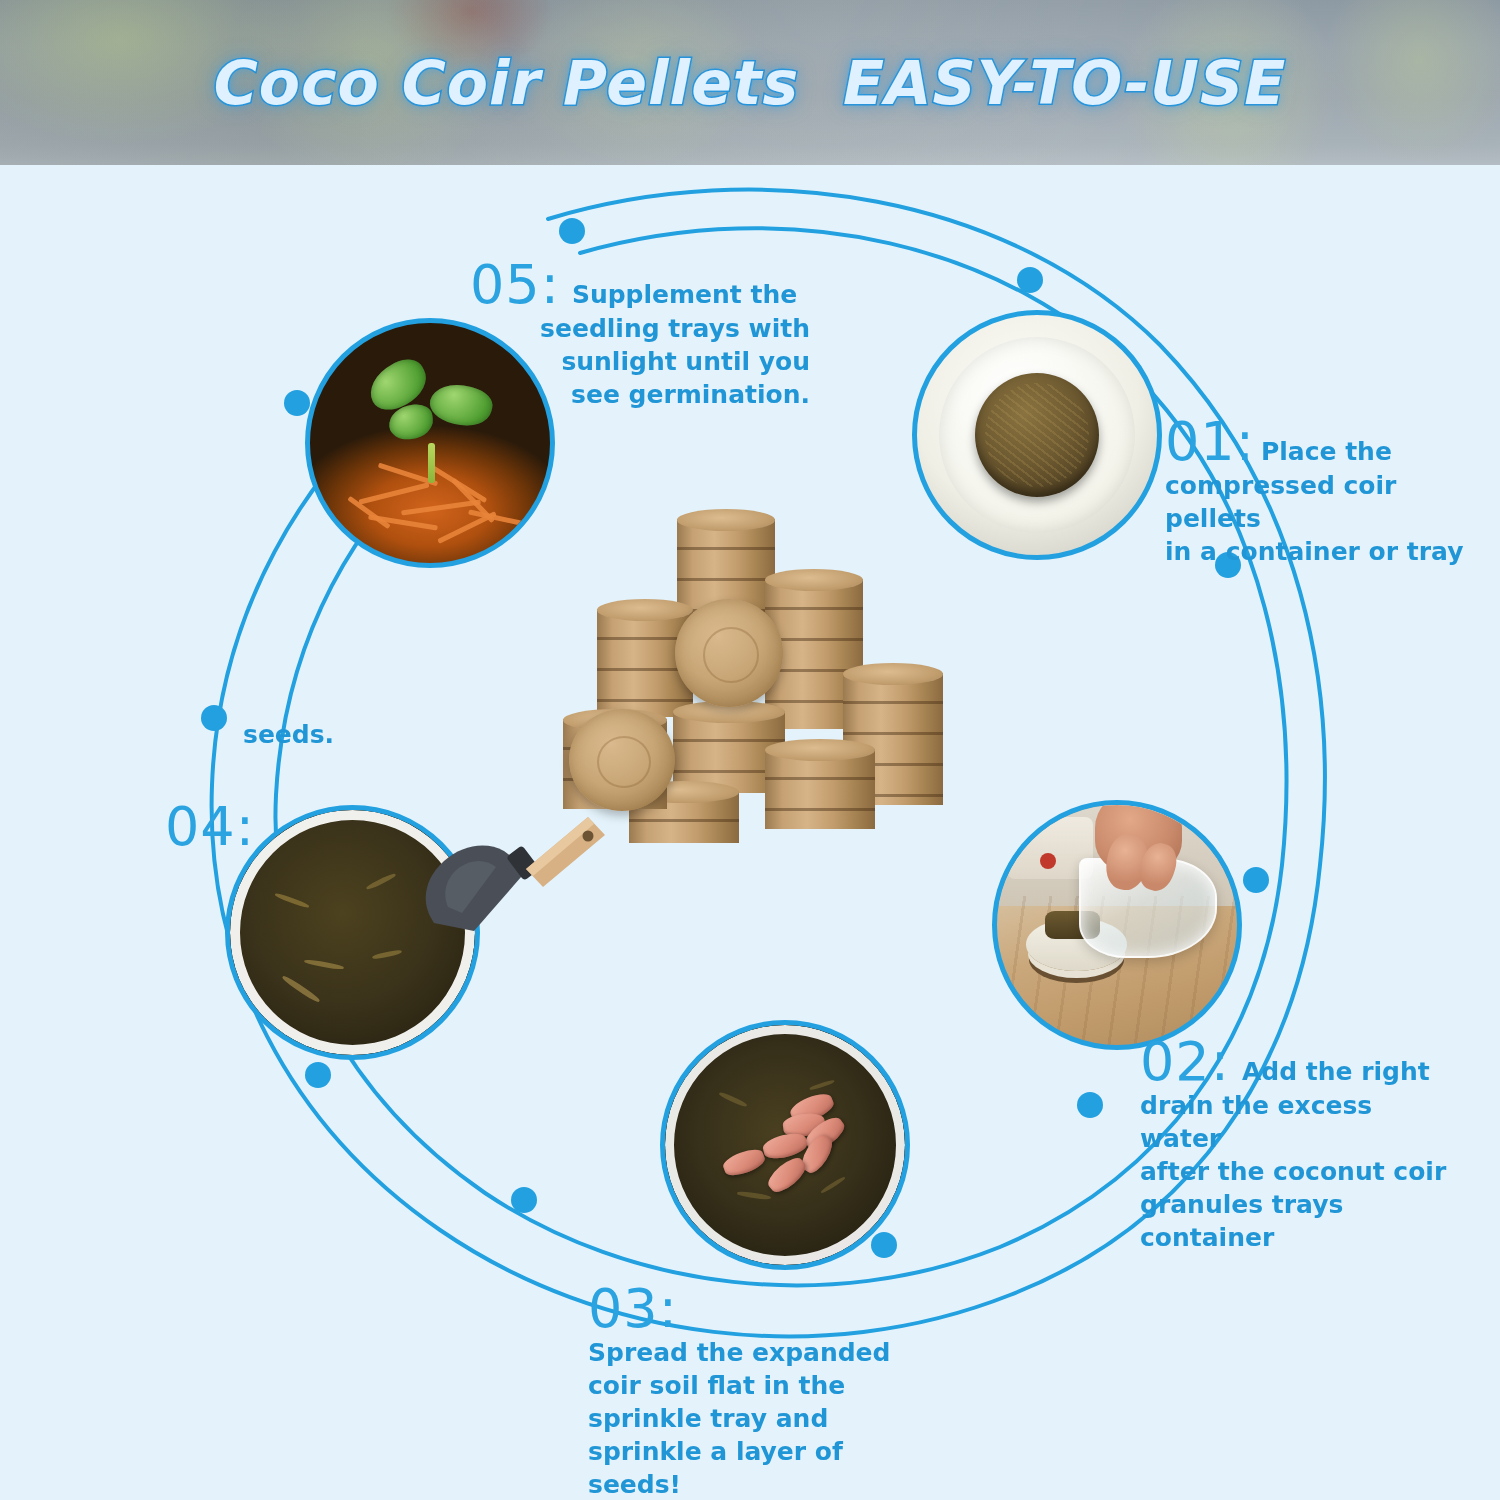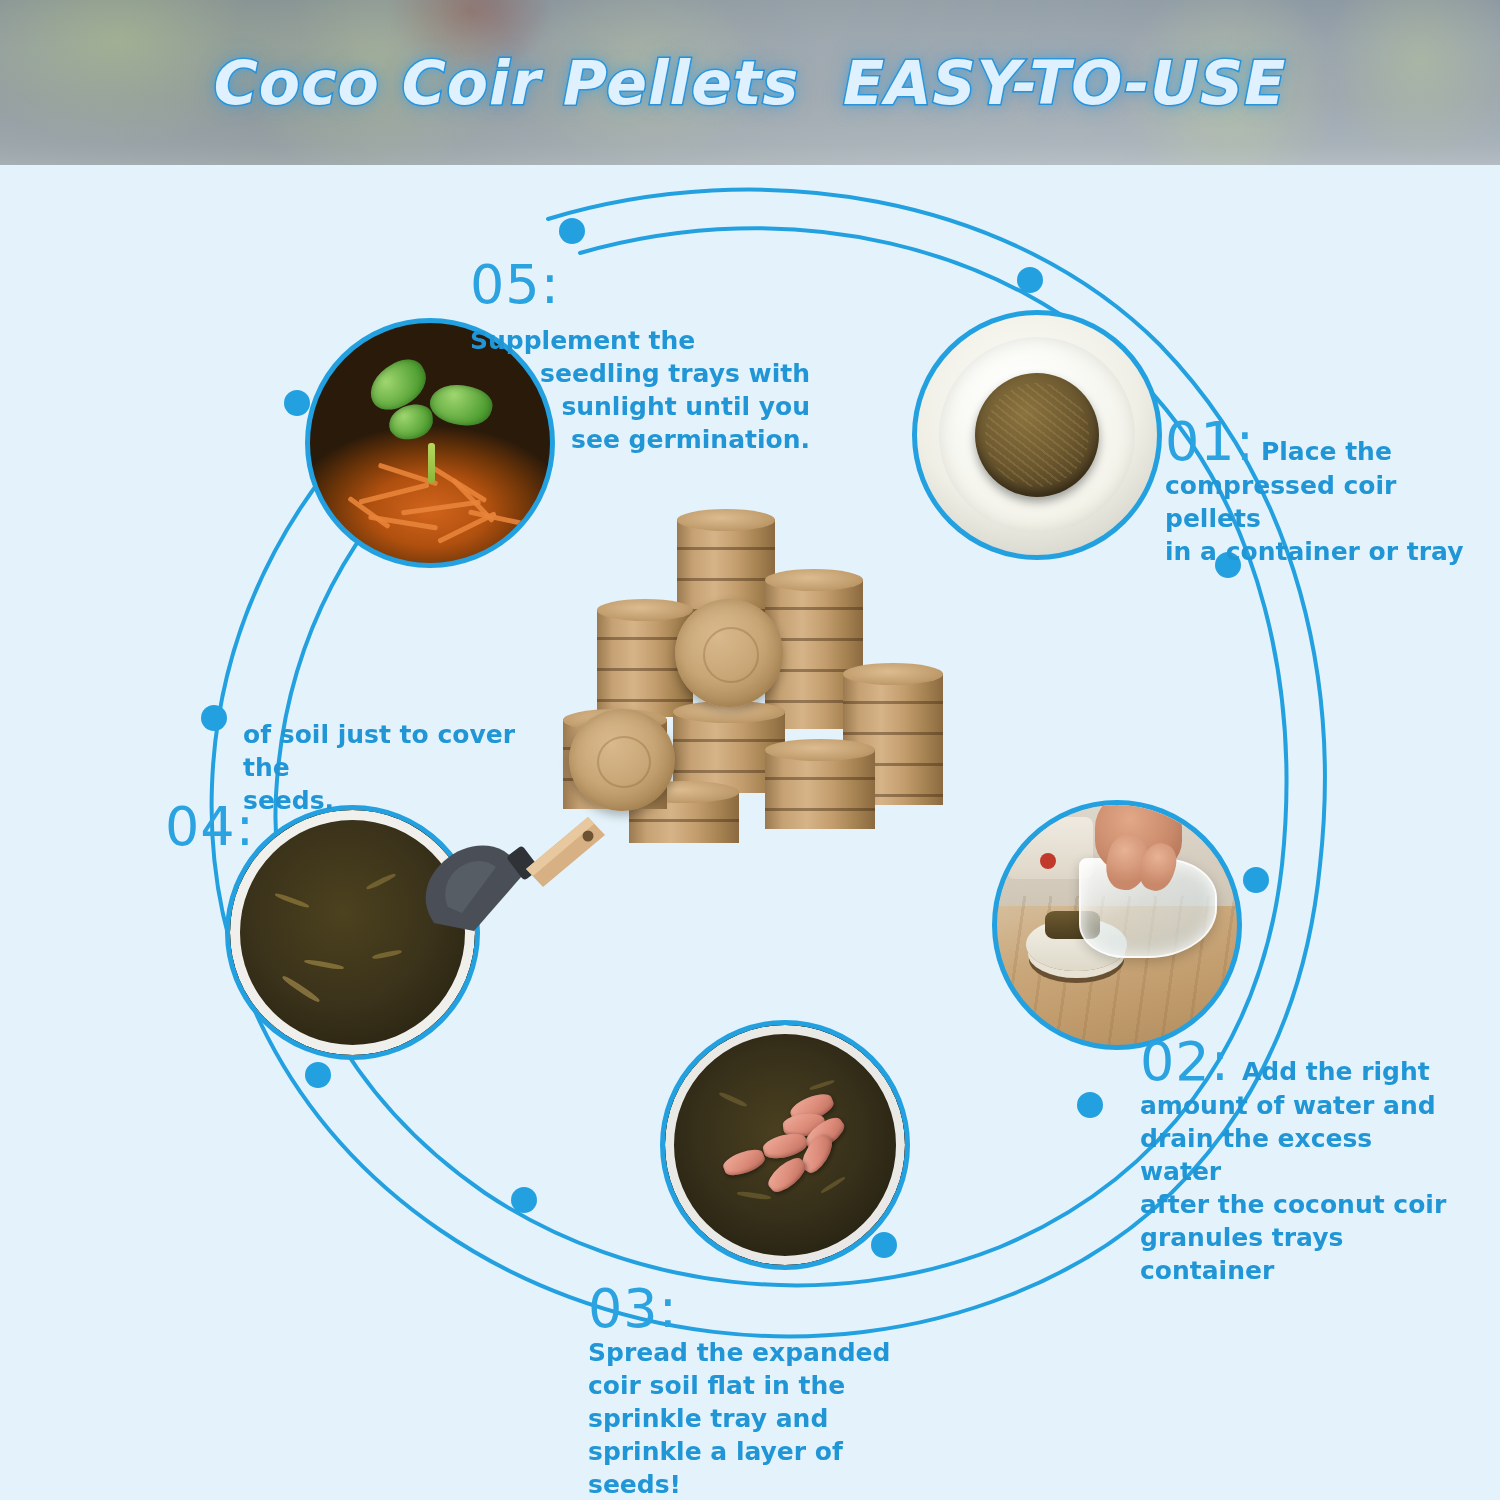--- a/index.html
+++ b/index.html
@@ -180,21 +180,21 @@
   .step-num{
     font-size:54px;font-weight:400;letter-spacing:1px;line-height:1;
     color:#2aa3e0;font-family:"DejaVu Sans", sans-serif;
   }
   .step-body{
     font-size:25px;line-height:1.32;font-weight:700;color:#2196d6;
     font-family:"DejaVu Sans", sans-serif;
   }
 
   #txt05{left:470px;top:258px;width:340px;text-align:right;}
-  #txt05 .headline{display:flex;align-items:baseline;justify-content:flex-start;gap:12px;flex-direction:column;}
+  #txt05 .headline{display:flex;align-items:baseline;justify-content:flex-start;gap:12px;}
   #txt01{left:1165px;top:415px;width:300px;text-align:left;}
   #txt01 .headline{display:flex;align-items:baseline;gap:6px;}
   #txt02{left:1140px;top:1035px;width:320px;text-align:left;}
   #txt02 .headline{display:flex;align-items:baseline;gap:12px;}
   #txt03{left:588px;top:1282px;width:320px;text-align:left;}
   #txt04{left:165px;top:718px;width:400px;}
   #num04{position:absolute;left:165px;top:800px;}
 </style>
 </head>
 <body>
@@ -377,33 +377,31 @@
   </div>
   <div class="step-body">compressed coir pellets</div>
   <div class="step-body">in a container or tray</div>
 </div>
 
 <div class="step-text" id="txt02">
   <div class="headline">
     <span class="step-num">02:</span>
     <span class="step-body">Add the right</span>
   </div>
-  <div class="step-body">amount of water and</div>
   <div class="step-body">drain the excess water</div>
   <div class="step-body">after the coconut coir</div>
   <div class="step-body">granules trays</div>
   <div class="step-body">container</div>
 </div>
 
 <div class="step-text" id="txt03">
   <div class="step-num">03:</div>
   <div class="step-body">Spread the expanded</div>
   <div class="step-body">coir soil flat in the</div>
   <div class="step-body">sprinkle tray and</div>
   <div class="step-body">sprinkle a layer of</div>
   <div class="step-body">seeds!</div>
 </div>
 
 <div class="step-text" id="txt04">
-  <div class="step-body" style="padding-left:78px;">of soil just to cover the</div>
   <div class="step-body" style="padding-left:78px;">seeds.</div>
 </div>
 <div class="step-num" id="num04">04:</div>
 
 </body></html>

